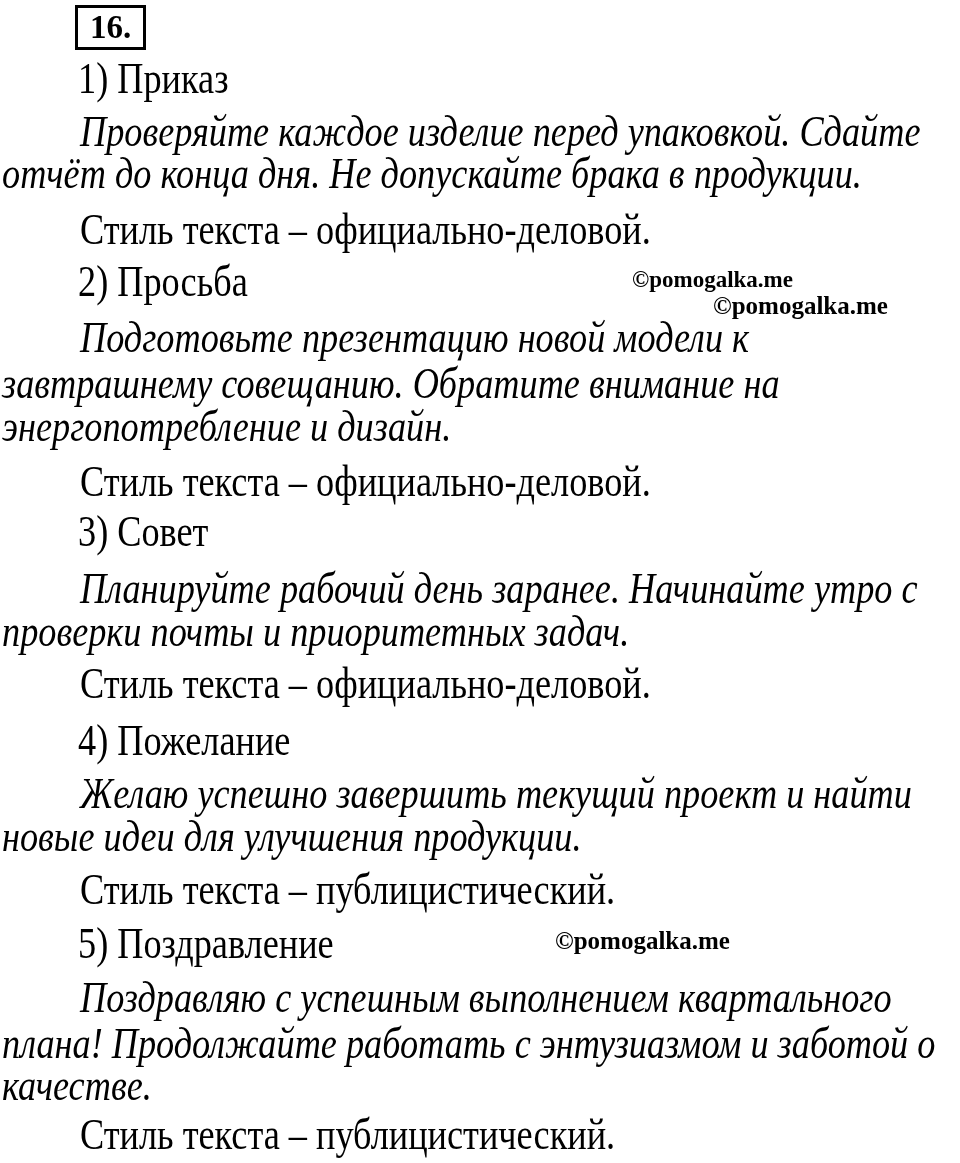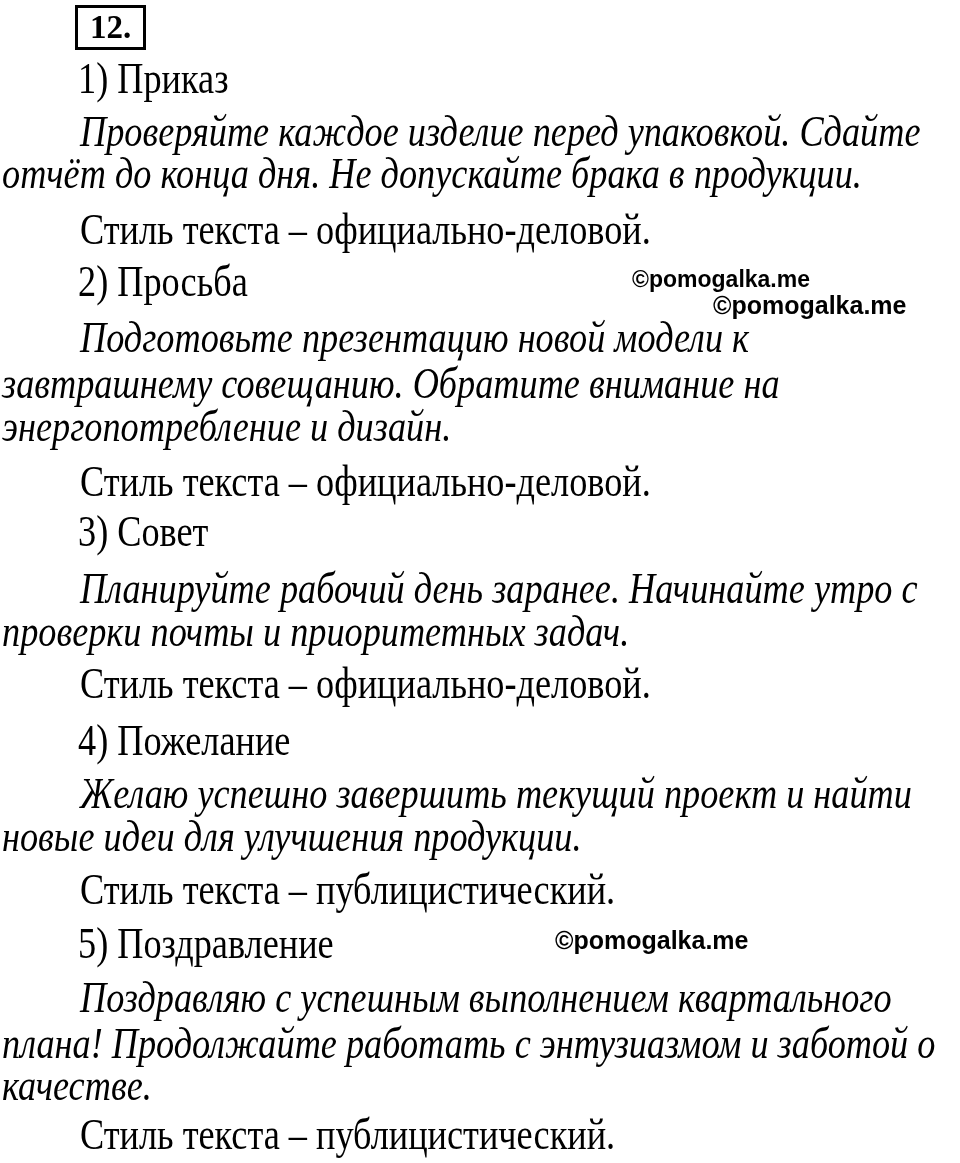--- a/index.html
+++ b/index.html
@@ -29,34 +29,34 @@
     left: 75px; top: 5px;
     width: 71px; height: 45px;
     border: 3px solid #000000;
     display: flex; align-items: center; justify-content: center;
     font-weight: 700;
     font-size: 33px;
     line-height: 1;
   }
   .watermark {
     position: absolute;
-    font-family: Liberation Sans, sans-serif;
+    font-family: Liberation Serif, serif;
     font-weight: 700;
     line-height: 1;
     color: #000000;
     white-space: nowrap;
   }
   .wm-sm { font-size: 23px; }
   .wm-md { font-size: 25px; }
 </style>
 </head>
 <body>
 
 <div class="num-box">
-  <span>12.</span>
+  <span>16.</span>
 </div>
 
 <div class="line heading" style="top:56px">1) Приказ</div>
 <div class="line body-line indent" style="top:109px">Проверяйте каждое изделие перед упаковкой. Сдайте</div>
 <div class="line body-line flush" style="top:151px">отчёт до конца дня. Не допускайте брака в продукции.</div>
 <div class="line style-note" style="top:207px">Стиль текста – официально-деловой.</div>
 
 <div class="line heading" style="top:259px">2) Просьба</div>
 <div class="watermark wm-sm" style="left:632px;top:268px">©pomogalka.me</div>
 <div class="watermark wm-md" style="left:713px;top:293px">©pomogalka.me</div>

